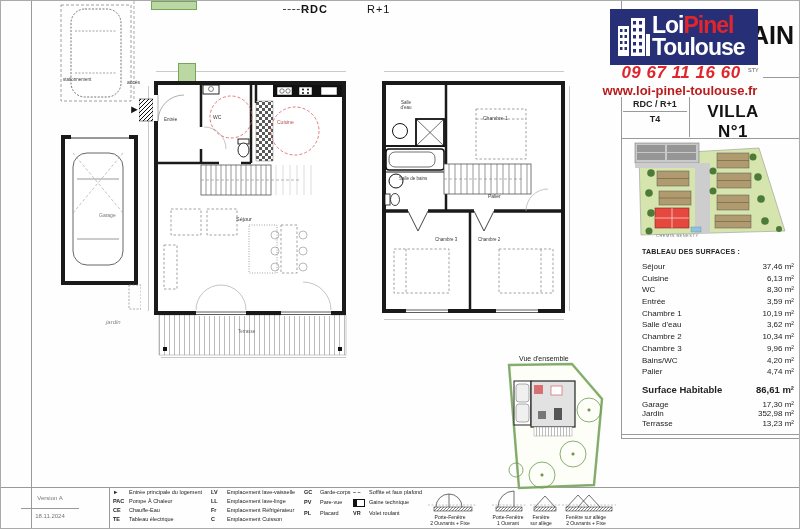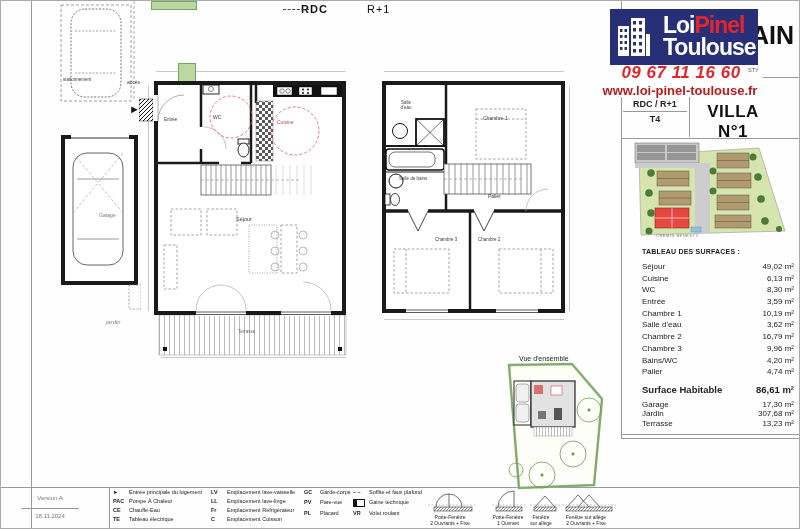--- a/index.html
+++ b/index.html
@@ -336,21 +336,21 @@
         <rect x="19" y="14" width="3" height="3.5"></rect>
           <rect x="25" y="14" width="3" height="3.5"></rect>
         <rect x="19" y="21" width="3" height="3.5"></rect>
           <rect x="25" y="21" width="3" height="3.5"></rect>
         <rect x="19" y="28" width="3" height="3.5"></rect>
           <rect x="25" y="28" width="3" height="3.5"></rect>
         <rect x="19" y="35" width="3" height="3.5"></rect>
           <rect x="25" y="35" width="3" height="3.5"></rect>
       </g>
     </svg>
-    <div class="logo-text" style="margin-left:11px;">
+    <div class="logo-text" style="margin-left:0;">
       <div><span>Loi</span><span class="red">Pinel</span></div>
       <div>Toulouse</div>
     </div>
   </div>
   <div class="phone">09 67 11 16 60</div>
   <div class="plbl" style="left:747px;top:66px;font-size:5.5px;color:#555;z-index:2;">STY</div>
   <div class="website">www.loi-pinel-toulouse.fr</div>
 
   <div class="hdr-small" style="left:620px;top:98px;width:68px;font-size:9px;">RDC / R+1</div>
   <div class="hdr-small" style="left:620px;top:113px;width:68px;font-size:9px;">T4</div>
@@ -404,21 +404,21 @@
       <circle cx="138" cy="80" r="3.8"></circle>
         <circle cx="152" cy="88" r="3"></circle>
     </g>
   </svg>
   <div class="plbl" style="left:655px;top:233px;font-size:4px;color:#777;letter-spacing:0.5px;">CHEMIN BENESTY</div>
 
   <div class="surfaces">
     <div class="stitle">TABLEAU DES SURFACES :</div>
     <div class="srow">
         <span>Séjour</span>
-        <span>49,02 m²</span>
+        <span>37,46 m²</span>
       </div>
     <div class="srow">
         <span>Cuisine</span>
         <span>6,13 m²</span>
       </div>
     <div class="srow">
         <span>WC</span>
         <span>8,30 m²</span>
       </div>
     <div class="srow">
@@ -428,21 +428,21 @@
     <div class="srow">
         <span>Chambre 1</span>
         <span>10,19 m²</span>
       </div>
     <div class="srow">
         <span>Salle d'eau</span>
         <span>3,62 m²</span>
       </div>
     <div class="srow">
         <span>Chambre 2</span>
-        <span>16,79 m²</span>
+        <span>10,34 m²</span>
       </div>
     <div class="srow">
         <span>Chambre 3</span>
         <span>9,96 m²</span>
       </div>
     <div class="srow">
         <span>Bains/WC</span>
         <span>4,20 m²</span>
       </div>
     <div class="srow">
@@ -452,21 +452,21 @@
     <div class="trow">
         <span>Surface Habitable</span>
         <span>86,61 m²</span>
       </div>
     <div class="xrow">
         <span>Garage</span>
         <span>17,30 m²</span>
       </div>
     <div class="xrow">
         <span>Jardin</span>
-        <span>307,68 m²</span>
+        <span>352,98 m²</span>
       </div>
     <div class="xrow">
         <span>Terrasse</span>
         <span>13,23 m²</span>
       </div>
   </div>
 
   <div class="verlbl" style="left:18px;top:494px;">Version A</div>
   <div class="thinline" style="left:20px;top:507px;width:58px;height:1px;"></div>
   <div class="verlbl" style="left:18px;top:512px;">18.11.2024</div>

